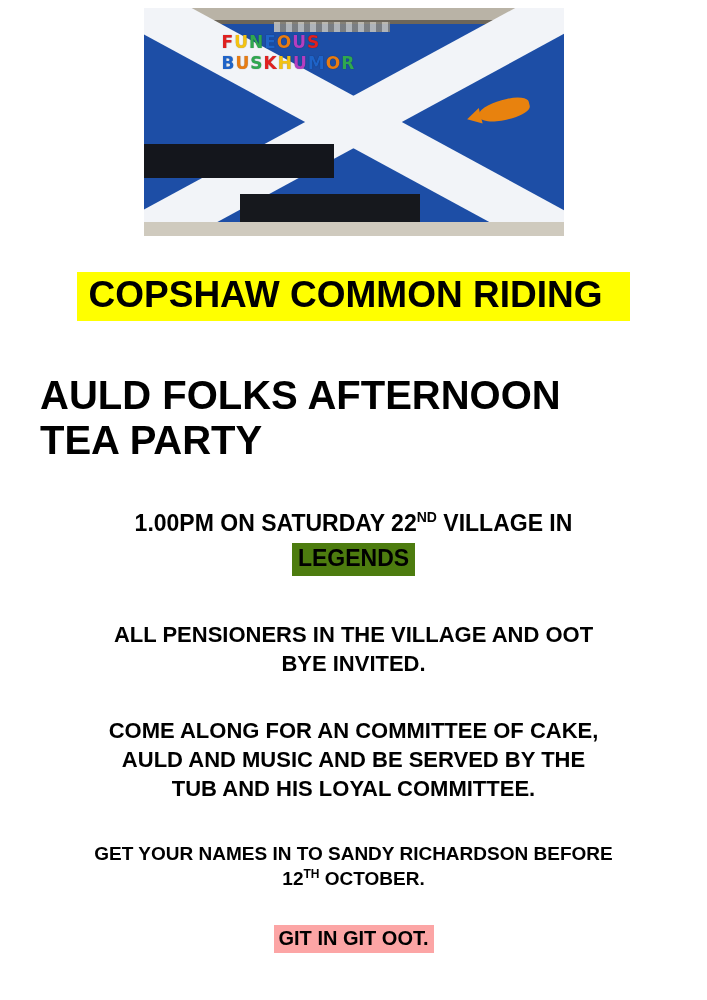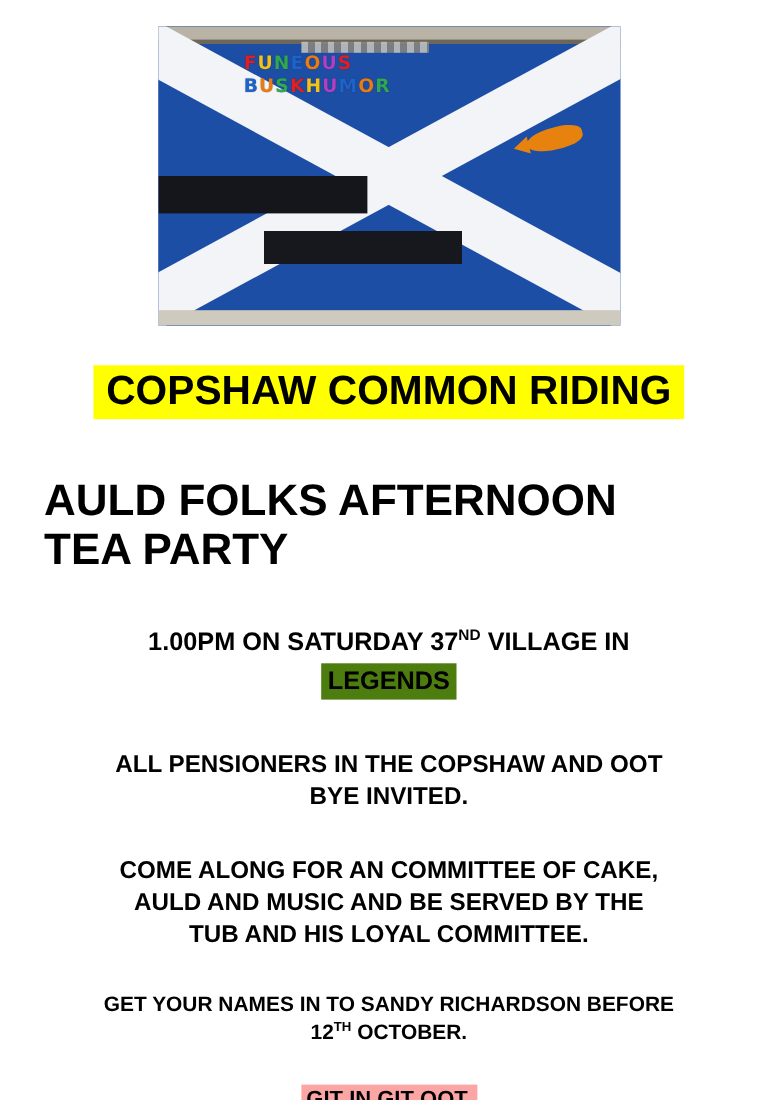--- a/index.html
+++ b/index.html
@@ -18,22 +18,22 @@
     position: relative;
     width: 707px;
     height: 1000px;
     box-sizing: border-box;
     padding: 0;
   }
 
   
   .photo-wrap {
     width: 420px;
-    height: 272px;
-    margin: 24px auto 0 auto;
+    height: 228px;
+    margin: 8px auto 0 auto;
     position: relative;
     overflow: hidden;
     background: #1b3f8f;
   }
   .photo {
     position: absolute;
     inset: 0;
     background: #1d4ea6;
   }
   
@@ -137,21 +137,21 @@
   .hl-title {
     text-align: center;
     margin-top: 36px;
   }
   .hl-title .hl {
     display: inline-block;
     background: #ffff00;
     font-size: 37px;
     font-weight: bold;
     letter-spacing: 0px;
-    padding: 4px 12px 6px 12px;
+    padding: 4px 28px 6px 12px;
     line-height: 1.05;
   }
 
   .headline {
     font-size: 40px;
     font-weight: bold;
     line-height: 1.12;
     margin-top: 52px;
     padding: 0 40px;
   }
@@ -231,28 +231,28 @@
   <div class="hl-title">
     <span class="hl">COPSHAW COMMON RIDING</span>
   </div>
 
   <div class="headline">
     <div>AULD FOLKS AFTERNOON</div>
     <div>TEA PARTY</div>
   </div>
 
   <div class="when">
-    <span>1.00PM ON SATURDAY 37</span><sup>ND</sup><span> VILLAGE IN</span>
+    <span>1.00PM ON SATURDAY 22</span><sup>ND</sup><span> VILLAGE IN</span>
     <div>
       <span class="venue-hl">LEGENDS</span>
     </div>
   </div>
 
   <div class="para p1">
-    <div>ALL PENSIONERS IN THE COPSHAW AND OOT</div>
+    <div>ALL PENSIONERS IN THE VILLAGE AND OOT</div>
     <div>BYE INVITED.</div>
   </div>
 
   <div class="para p2">
     <div>COME ALONG FOR AN COMMITTEE OF CAKE,</div>
     <div>AULD AND MUSIC AND BE SERVED BY THE</div>
     <div>TUB AND HIS LOYAL COMMITTEE.</div>
   </div>
 
   <div class="para p3">

